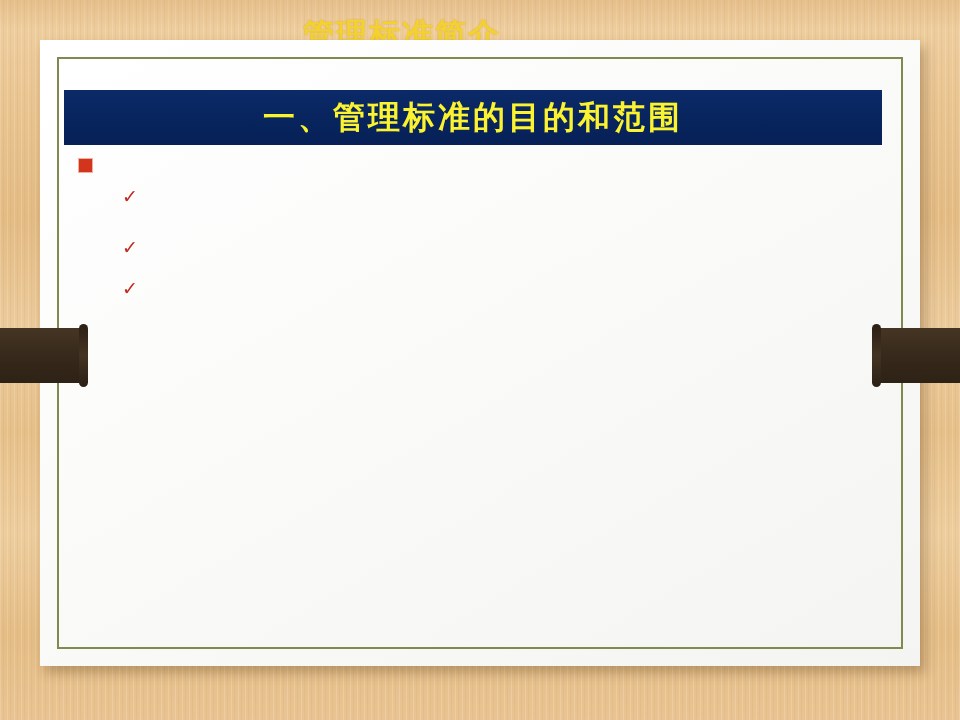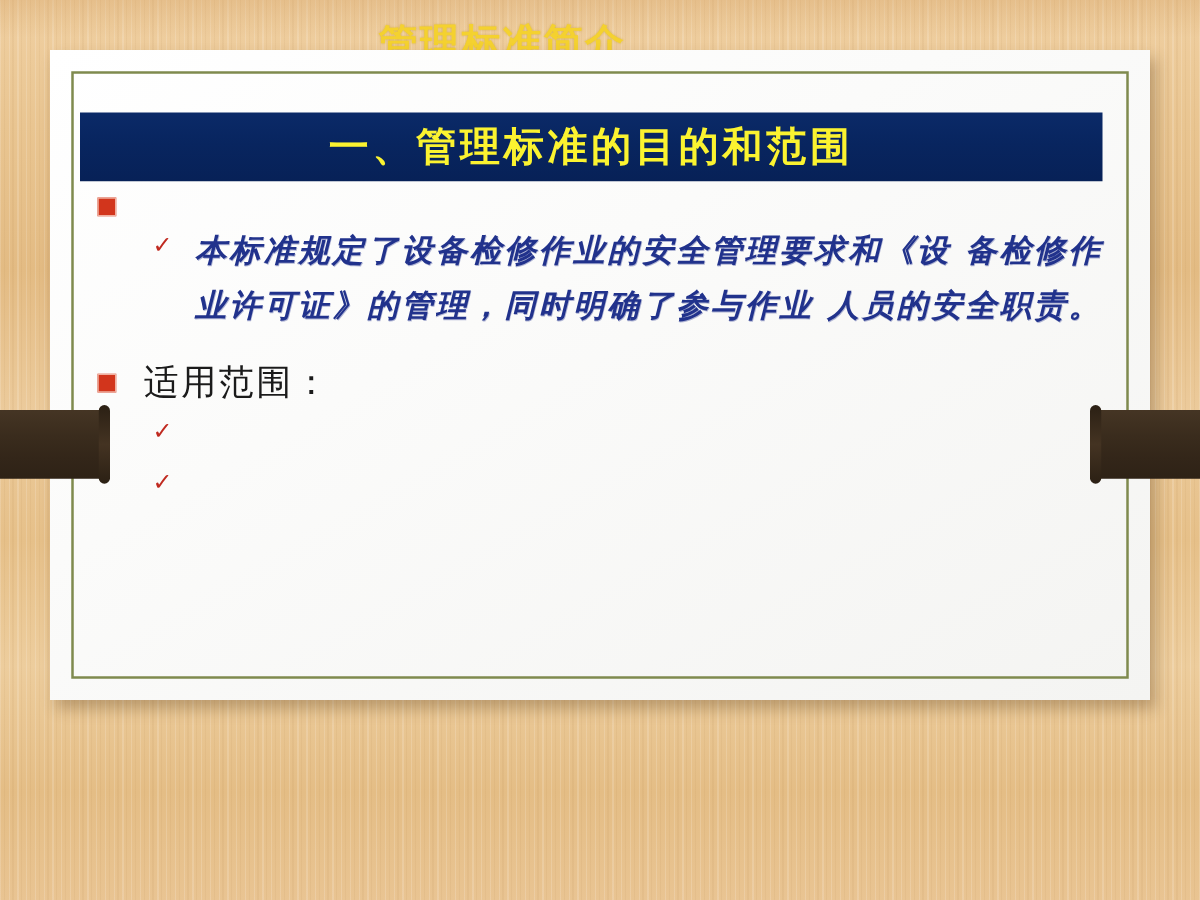--- a/index.html
+++ b/index.html
@@ -70,21 +70,21 @@
   }
   .strap.left  .cap { right: -2px; }
   .strap.right .cap { left: -2px; }
 
   
   .card {
     position: absolute;
     left: 40px;
     top: 40px;
     width: 880px;
-    height: 520px;
+    height: 626px;
     background:
       linear-gradient(150deg, #ffffff 0%, #fbfbfa 40%, #f4f4f2 100%);
     box-shadow: 5px 7px 11px rgba(90,60,25,0.32);
   }
   .card-inner-border {
     position: absolute;
     left: 17px;
     top: 17px;
     right: 17px;
     bottom: 17px;
@@ -209,35 +209,26 @@
 
     <div class="body-area">
 
       <div class="bullet-block">
         <div class="level1">
           <span class="sq-marker"></span>
         </div>
 
         <div class="level2">
           <span class="check-marker">✓</span>
-          <span class="level2-text">
-            <span>本标准规定了设备检修作业的安全管理要求和《设</span>
-            <span>备检修作业许可证》的管理，同时明确了参与作业</span>
-            <span>人员的安全职责。</span>
-          </span>
         </div>
       </div>
 
       <div class="spacer-18"></div>
 
       <div class="bullet-block">
-        <div class="level1">
-          <span class="sq-marker"></span>
-          <span class="level1-text">适用范围：</span>
-        </div>
 
         <div class="level2">
           <span class="check-marker">✓</span>
         </div>
 
         <div class="spacer-10"></div>
 
         <div class="level2">
           <span class="check-marker">✓</span>
         </div>

